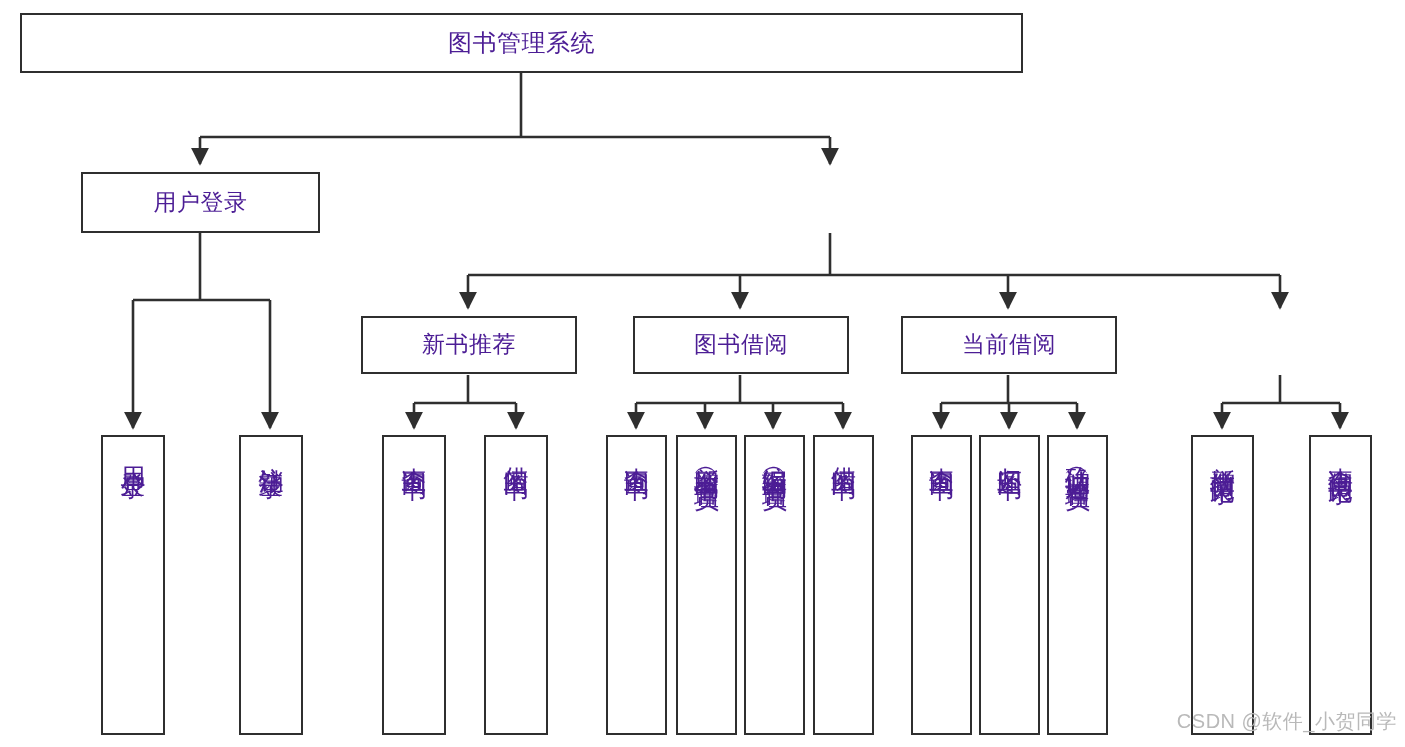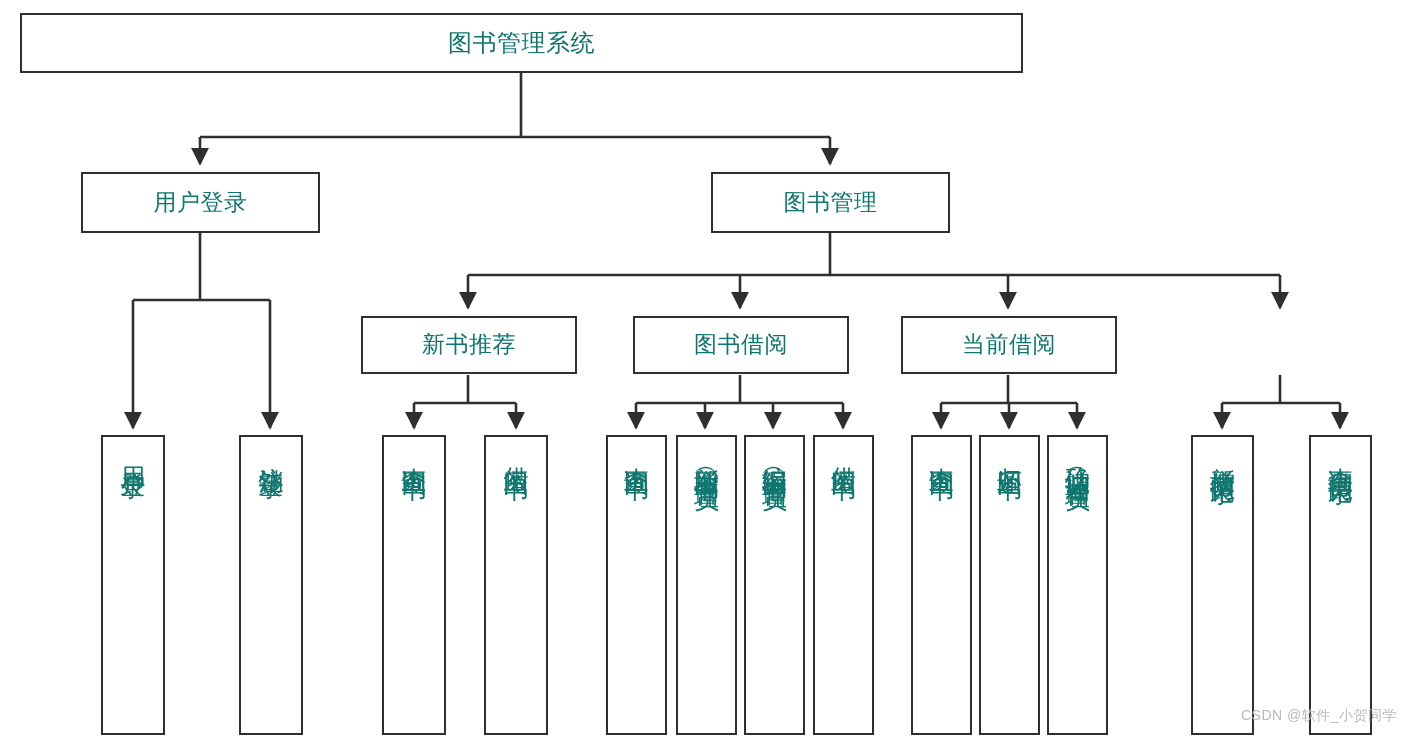--- a/index.html
+++ b/index.html
@@ -26,21 +26,21 @@
     pointer-events: none;
   }
   .node {
     position: absolute;
     box-sizing: border-box;
     background: #ffffff;
     border: 2.5px solid #2f2f2f;
     display: flex;
     align-items: center;
     justify-content: center;
-    color: #0f766e;
+    color: #4c1d95;
   }
   .node .lbl {
     display: block;
     text-align: center;
     line-height: 1.18;
     white-space: nowrap;
   }
   
   .h-node .lbl {
     font-size: 23px;
@@ -55,22 +55,22 @@
   .v-node .lbl {
     writing-mode: vertical-rl;
     text-orientation: upright;
     font-size: 25px;
     letter-spacing: 3px;
     line-height: 1;
   }
   .watermark {
     position: absolute;
     right: 8px;
-    bottom: 22px;
-    font-size: 14px;
+    bottom: 12px;
+    font-size: 20px;
     color: #b9b9b9;
     letter-spacing: 0.5px;
     white-space: nowrap;
   }
 </style>
 </head>
 <body>
 
 <div id="canvas">
 
@@ -124,23 +124,20 @@
     </g>
   </svg>
 
   <div class="node h-node" id="n-root" style="left:20px; top:13px; width:1003px; height:60px;">
     <span class="lbl">图书管理系统</span>
   </div>
 
   <div class="node h-node" style="left:81px; top:172px; width:239px; height:61px;">
     <span class="lbl">用户登录</span>
   </div>
-  <div class="node h-node" style="left:711px; top:172px; width:239px; height:61px;">
-    <span class="lbl">图书管理</span>
-  </div>
 
   <div class="node h-node" style="left:361px; top:316px; width:216px; height:58px;justify-content:center;">
     <span class="lbl">新书推荐</span>
   </div>
   <div class="node h-node" style="left:633px; top:316px; width:216px; height:58px;">
     <span class="lbl">图书借阅</span>
   </div>
   <div class="node h-node" style="left:901px; top:316px; width:216px; height:58px;">
     <span class="lbl">当前借阅</span>
   </div>

